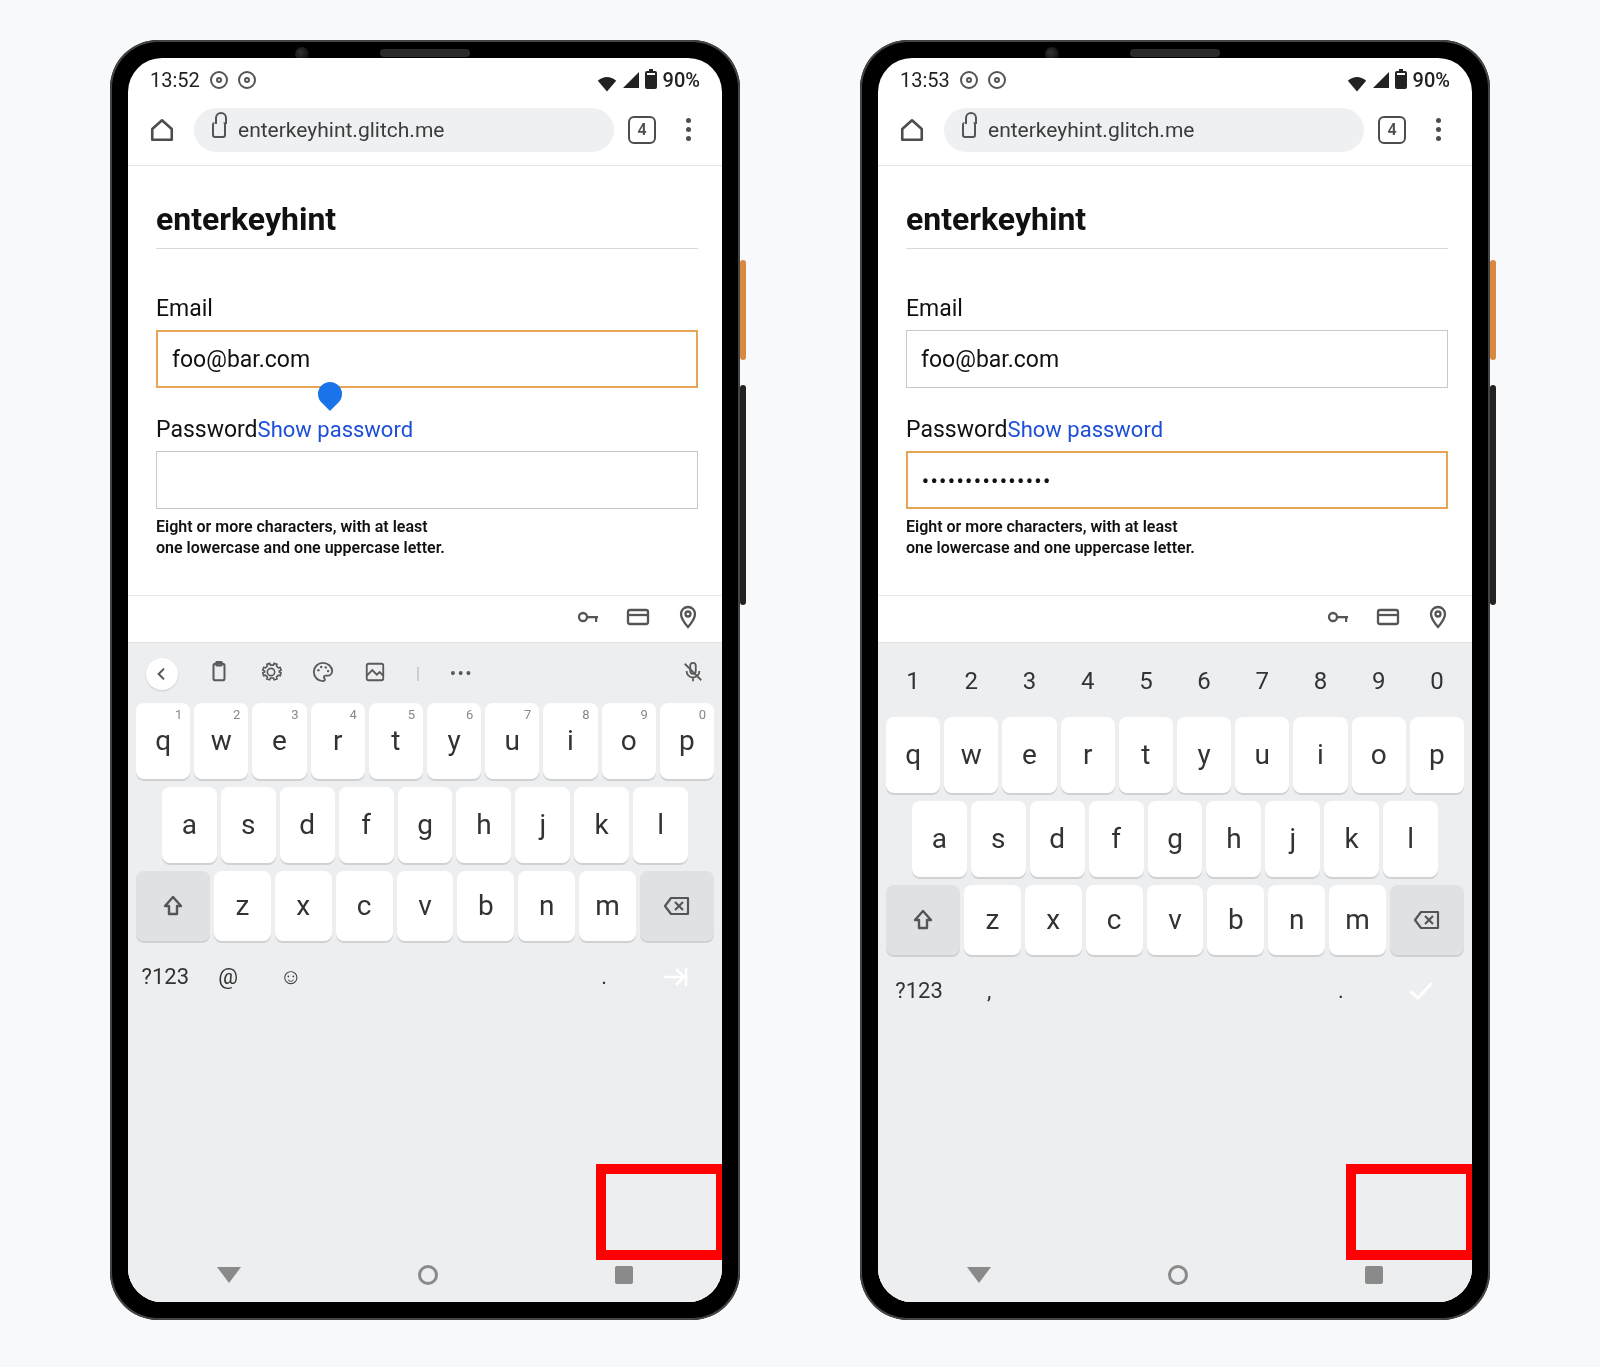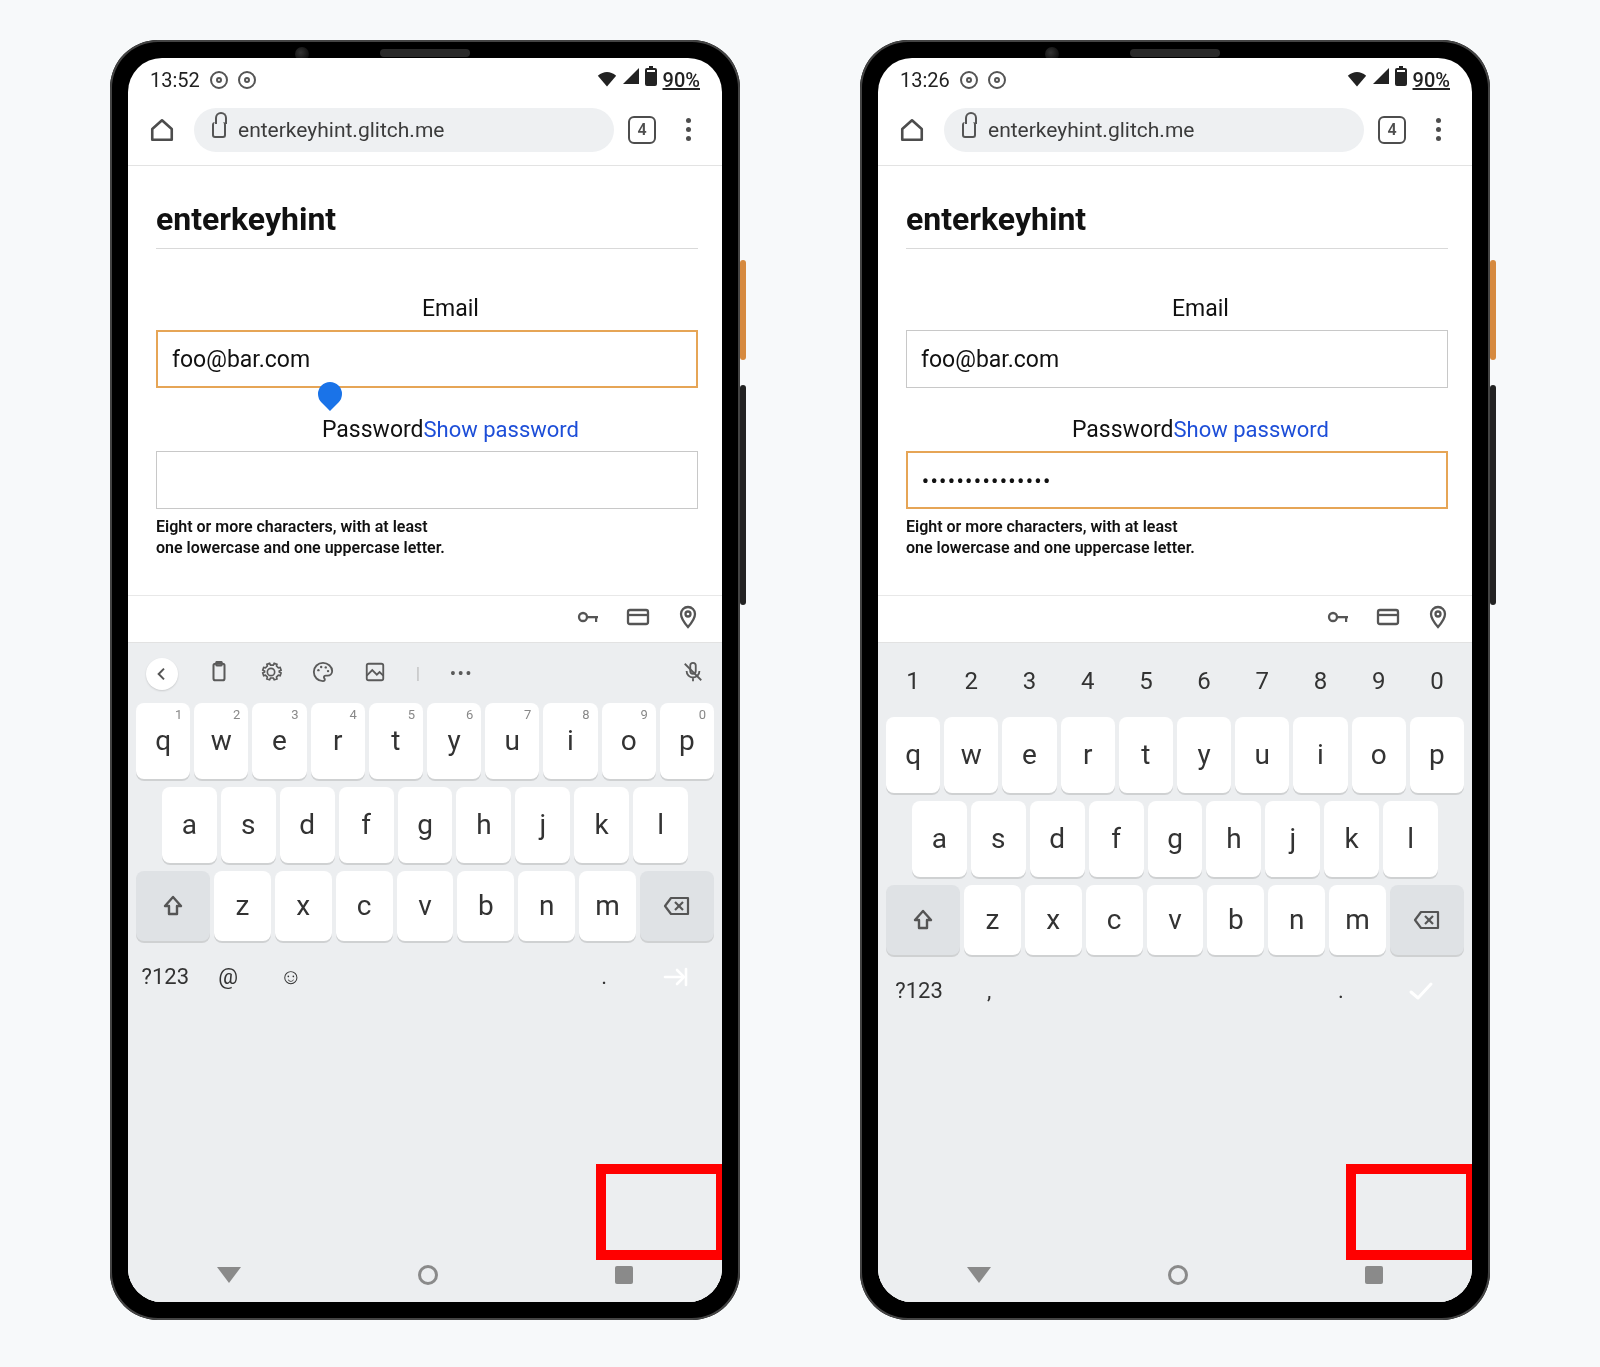--- a/index.html
+++ b/index.html
@@ -98,21 +98,21 @@
     gap: 16px;
   }
   .status-left { display:flex; align-items:center; gap:10px; }
   .status-left .chrome-icon {
     width: 18px; height:18px; border:2.5px solid #555; border-radius:50%;
     position: relative;
   }
   .status-left .chrome-icon::after{
     content:""; position:absolute; inset:4px; border:2px solid #555; border-radius:50%;
   }
-  .status-right { display:flex; gap:6px; font-weight:500;text-decoration:underline; }
+  .status-right { display:flex; align-items:center; gap:6px; font-weight:500; }
   .wifi-shape{
     width:20px;height:14px;display:inline-block;position:relative;
   }
   .wifi-shape svg{width:20px;height:16px;}
   .signal {
     width:0;height:0;border-style:solid;border-width:0 0 16px 16px;
     border-color: transparent transparent #222 transparent;
   }
   .batt {
     width:12px;height:18px;border:2px solid #222;border-radius:2px;position:relative;
@@ -161,21 +161,21 @@
   }
   .page h1 {
     font-size:32px;
     font-weight:700;
     padding-bottom:10px;
     border-bottom:1px solid #d9d9d9;
     margin-bottom:46px;
   }
   .field { margin-bottom: 28px; }
   .field-label-row{
-    display:flex;justify-content:center;align-items:baseline;margin-bottom:8px;margin-left:47px;
+    display:flex;justify-content:flex-start;align-items:baseline;margin-bottom:8px;
   }
   .field-label{ font-size:23px; }
   .show-pw{ font-size:22px; color:#1d4ed8; }
   .text-input{
     width:100%;
     height:58px;
     border:1px solid #c8c8c8;
     font-size:23px;
     padding:0 14px;
     font-family:inherit;
@@ -459,21 +459,21 @@
 
 <div class="phone">
   <div class="notch">
     <div class="camera"></div>
     <div class="speaker"></div>
   </div>
   <div class="screen">
 
     <div class="statusbar">
       <div class="status-left">
-        <span>13:26</span>
+        <span>13:53</span>
         <span class="chrome-icon"></span>
         <span class="chrome-icon"></span>
       </div>
       <div class="status-right">
         <span class="wifi-shape">
           <svg viewBox="0 0 24 18">
               <path d="M12 18 L1 5 Q12 -4 23 5 Z" fill="#222"></path>
             </svg>
         </span>
         <span class="signal"></span>

